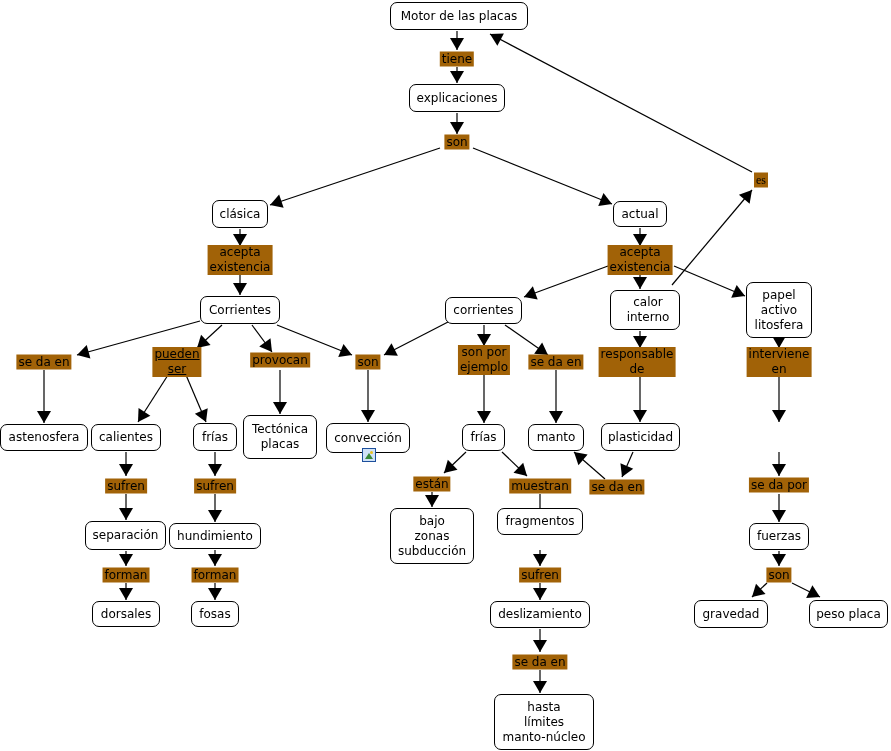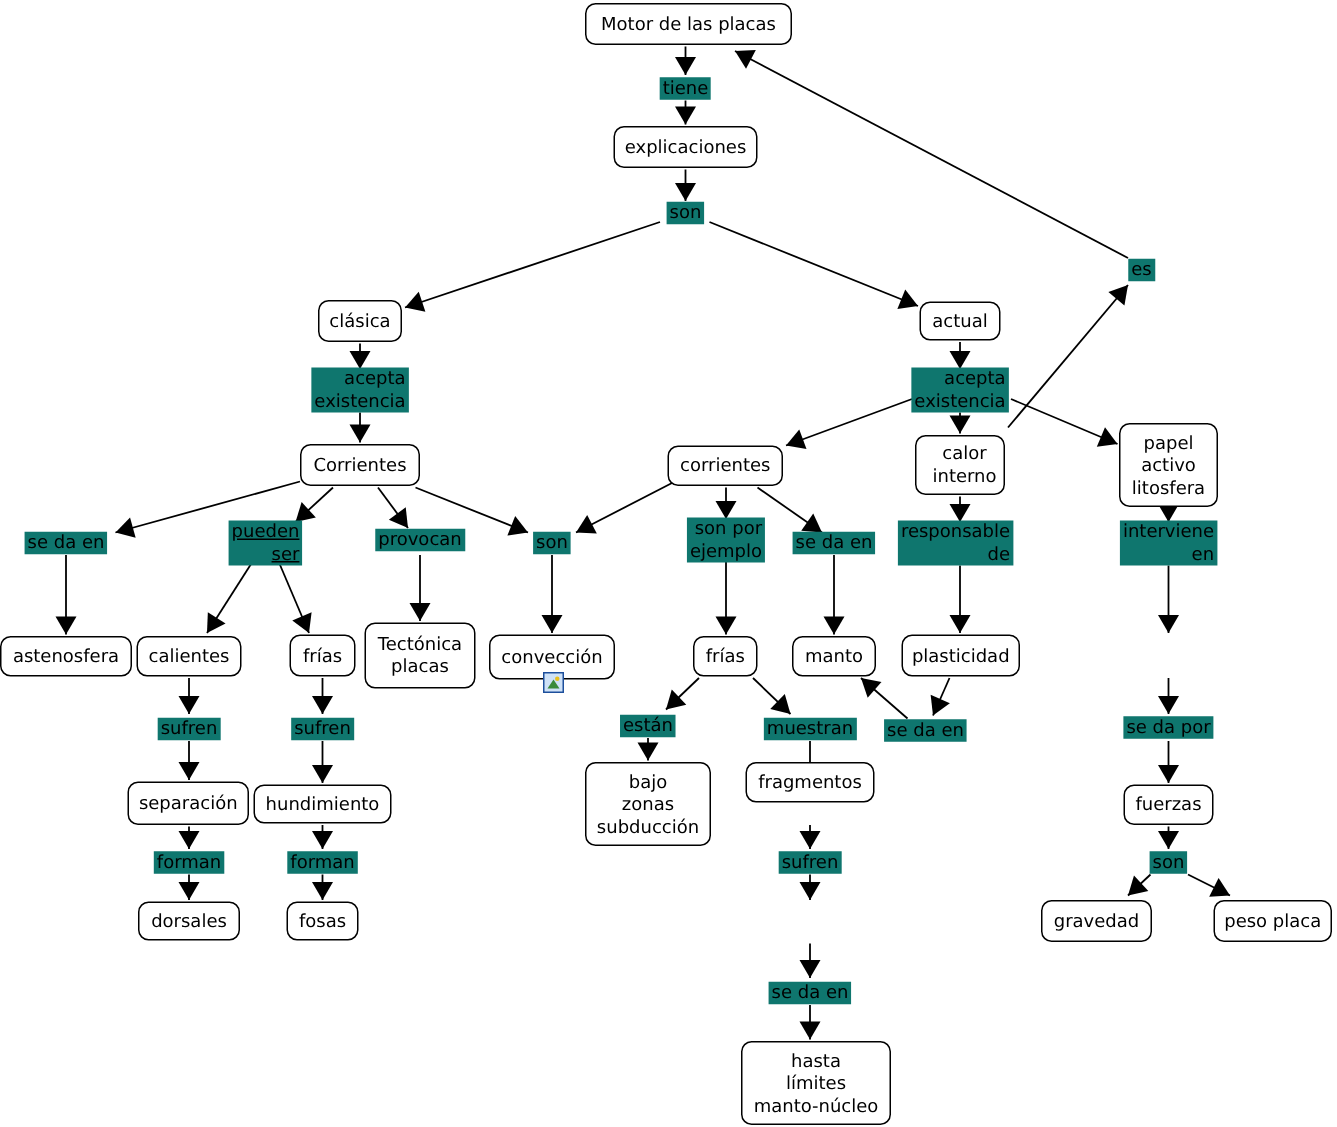--- a/index.html
+++ b/index.html
@@ -2,21 +2,21 @@
 <html><head>
 <meta charset="utf-8">
 <style>
   html, body { margin:0; padding:0; background:#ffffff; }
   body { width:891px; height:751px; position:relative; overflow:hidden;
          font-family:"DejaVu Sans", sans-serif; font-size:12px; color:#000; }
   #map { position:absolute; left:0; top:0; width:891px; height:751px; }
   .node { position:absolute; box-sizing:border-box; border:1px solid #000; border-radius:7px;
           background:#fff; display:flex; align-items:center; justify-content:center;
           text-align:center; white-space:pre-line; line-height:15px; padding:0 6px; cursor:pointer; }
-  .link { position:absolute; transform:translate(-50%,-50%); background:#0f766e; text-align:right;
+  .link { position:absolute; transform:translate(-50%,-50%); background:#a16207; text-align:center;
           white-space:pre-line; line-height:15px; padding:0 2px; }
   .img-icon { position:absolute; width:14px; height:14px; box-sizing:border-box;
               border:1px solid #1d4f9c; background:#cfe2f7; cursor:pointer; }
   .img-icon::before { content:""; position:absolute; left:2px; bottom:2px; width:0; height:0;
               border-left:4px solid transparent; border-right:4px solid transparent; border-bottom:6px solid #3a8a3a; }
   .img-icon::after { content:""; position:absolute; right:2px; top:2px; width:3px; height:3px; border-radius:50%; background:#e8c020; }
 </style>
 </head>
 <body>
 
@@ -131,21 +131,21 @@
       <line x1="792" y1="583" x2="820" y2="597" stroke="#000" stroke-width="1.2"></line>
       <polygon points="820,597 806.1363785395013,597.8944271909999 812.3973688765007,585.3724465170011" fill="#000"></polygon>
     </svg>
 
   <div class="node" style="left:390px;top:2px;width:138px;height:28px;">Motor de las placas</div>
   <div class="node" style="left:409px;top:84px;width:96px;height:28px;">explicaciones</div>
   <div class="node" style="left:212px;top:200px;width:56px;height:28px;">clásica</div>
   <div class="node" style="left:613px;top:201px;width:54px;height:26px;">actual</div>
   <div class="node" style="left:200px;top:296px;width:80px;height:28px;">Corrientes</div>
   <div class="node" style="left:445px;top:297px;width:77px;height:27px;">corrientes</div>
-  <div class="node" style="left:610px;top:290px;width:60px;height:40px;padding-left:12px;">calor
+  <div class="node" style="left:610px;top:290px;width:70px;height:40px;padding-left:12px;">calor
 interno</div>
   <div class="node" style="left:746px;top:282px;width:66px;height:56px;">papel
 activo
 litosfera</div>
 
   <div class="node" style="left:0px;top:424px;width:88px;height:27px;">astenosfera</div>
   <div class="node" style="left:91px;top:424px;width:70px;height:27px;">calientes</div>
   <div class="node" style="left:193px;top:423px;width:44px;height:28px;">frías</div>
   <div class="node" style="left:243px;top:415px;width:74px;height:44px;">Tectónica
 placas</div>
@@ -156,30 +156,31 @@
   <div class="node" style="left:601px;top:423px;width:79px;height:28px;">plasticidad</div>
 
   <div class="node" style="left:85px;top:521px;width:81px;height:29px;">separación</div>
   <div class="node" style="left:169px;top:523px;width:92px;height:26px;">hundimiento</div>
   <div class="node" style="left:92px;top:601px;width:68px;height:26px;text-align:center;">dorsales</div>
   <div class="node" style="left:191px;top:601px;width:48px;height:26px;">fosas</div>
   <div class="node" style="left:390px;top:508px;width:84px;height:56px;">bajo
 zonas
 subducción</div>
   <div class="node" style="left:497px;top:508px;width:86px;height:27px;">fragmentos</div>
+  <div class="node" style="left:490px;top:601px;width:100px;height:27px;">deslizamiento</div>
   <div class="node" style="left:494px;top:694px;width:100px;height:56px;">hasta
 límites
 manto-núcleo</div>
   <div class="node" style="left:749px;top:523px;width:60px;height:27px;">fuerzas</div>
   <div class="node" style="left:694px;top:600px;width:74px;height:28px;">gravedad</div>
   <div class="node" style="left:809px;top:600px;width:79px;height:28px;">peso placa</div>
 
   <div class="link" style="left:457px;top:59px;">tiene</div>
   <div class="link" style="left:457px;top:142px;">son</div>
-  <div class="link" style="left:761px;top:180px;">es</div>
+  <div class="link" style="left:761px;top:180px;font-family:Liberation Serif, serif;">es</div>
   <div class="link" style="left:240px;top:260px;">acepta
 existencia</div>
   <div class="link" style="left:640px;top:260px;">acepta
 existencia</div>
   <div class="link" style="left:44px;top:362px;">se da en</div>
   <div class="link" style="left:177px;top:362px;text-decoration:underline;">pueden
 ser</div>
   <div class="link" style="left:280px;top:360px;">provocan</div>
   <div class="link" style="left:368px;top:362px;">son</div>
   <div class="link" style="left:484px;top:360px;">son por

